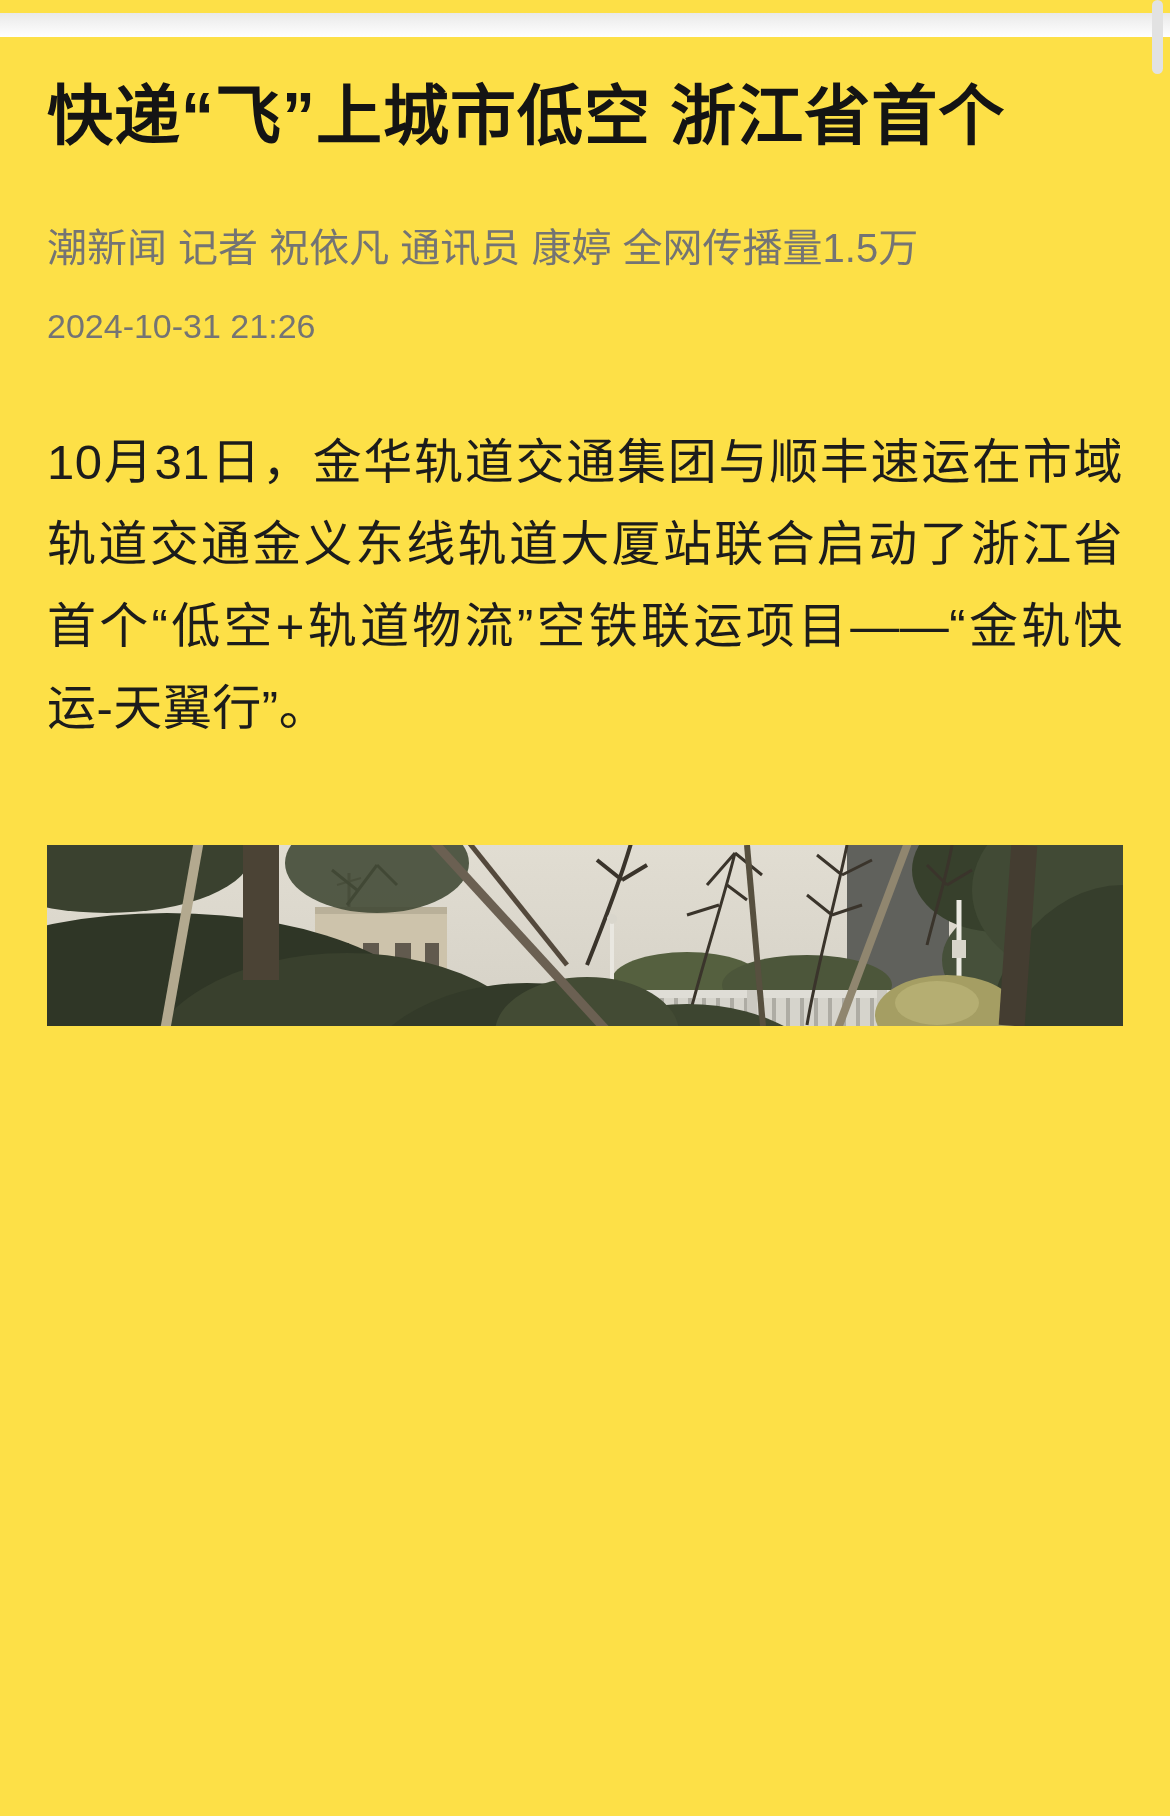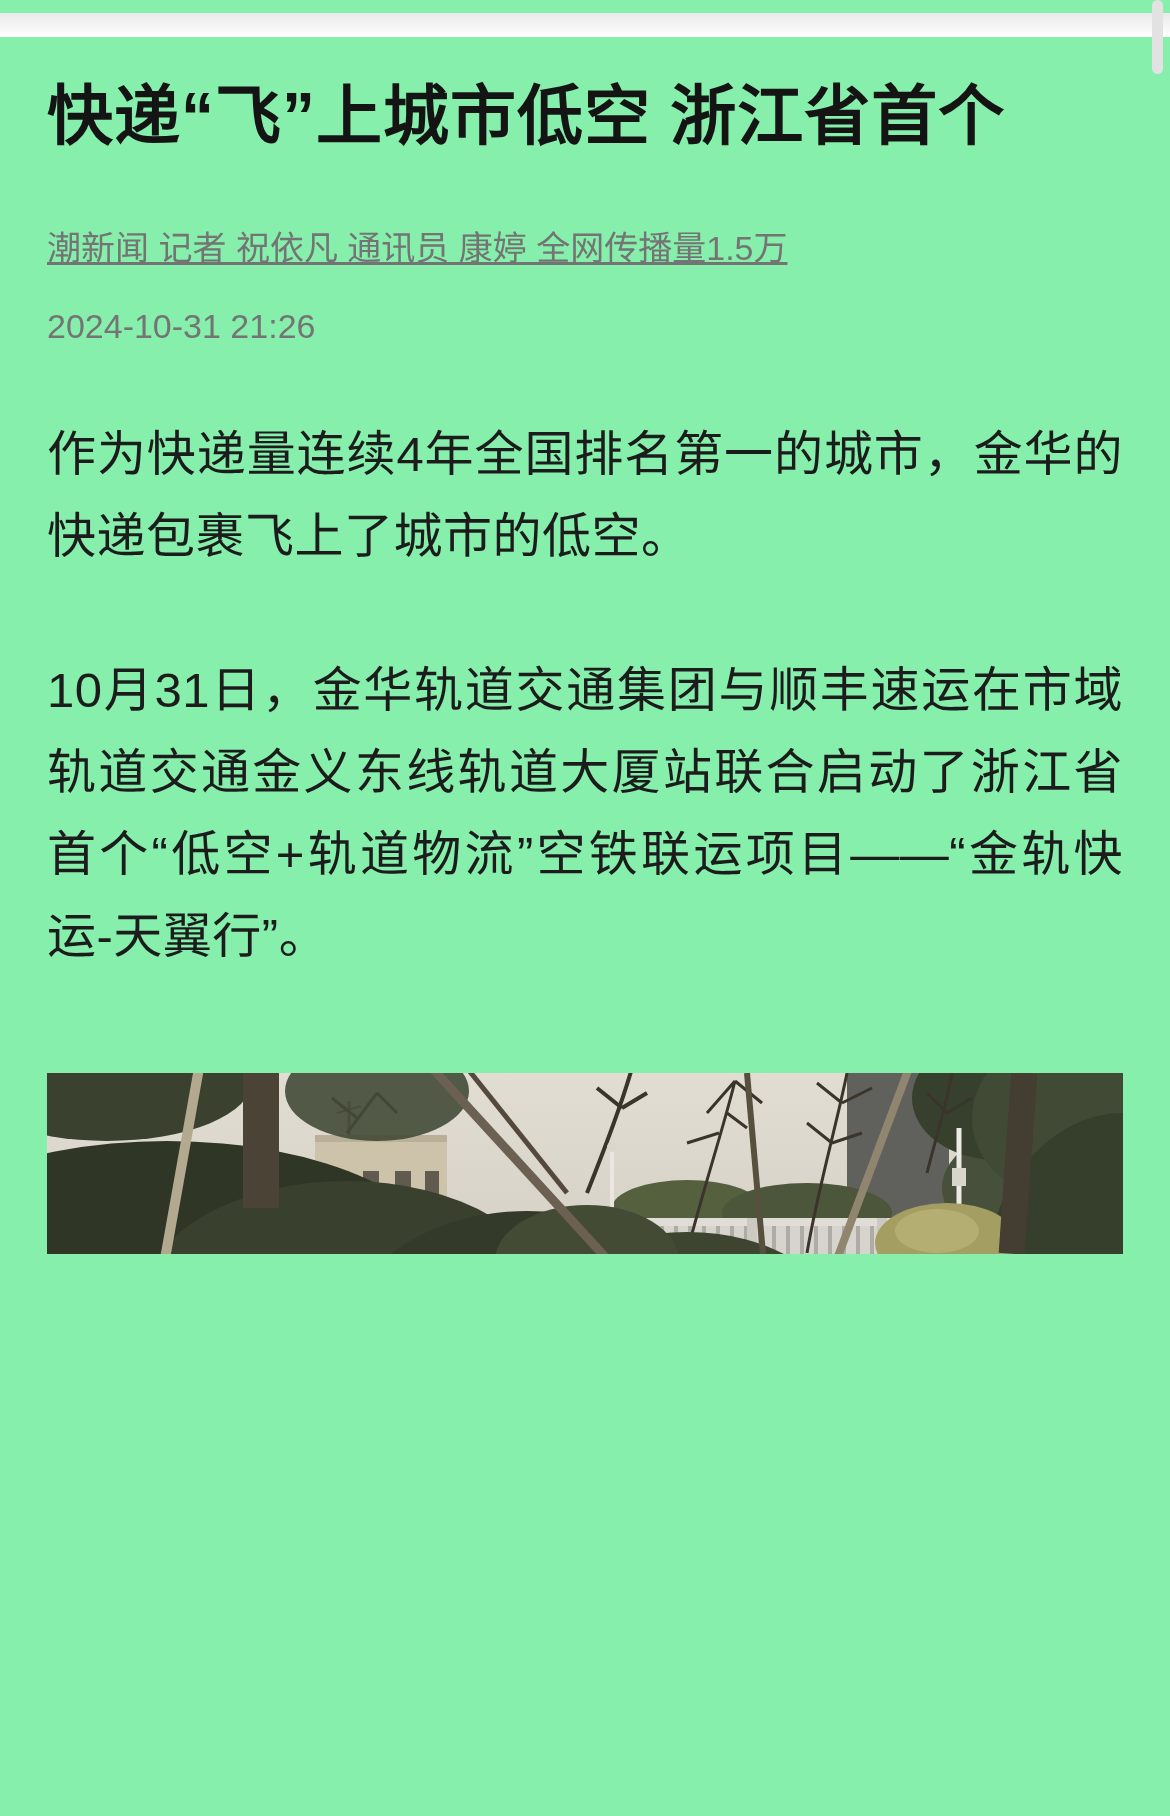--- a/index.html
+++ b/index.html
@@ -1,20 +1,20 @@
 <!DOCTYPE html>
 <html lang="zh-CN"><head>
 <meta charset="utf-8">
 <style>
   html, body { margin: 0; padding: 0; background: #ffffff; }
   .frame {
     position: relative;
     width: 1170px;
     height: 1816px;
-    background: #86efac;
+    background: #fde047;
     overflow: hidden;
     font-family: "Liberation Sans", sans-serif;
   }
   .top-shadow {
     position: absolute;
     top: 13px; left: 0; right: 0;
     height: 24px;
     background: linear-gradient(to bottom, #e9e9e9, #ffffff);
     pointer-events: none;
   }
@@ -37,24 +37,23 @@
     margin: 71px 0 0 0;
     font-size: 66px;
     line-height: 90px;
     font-weight: 700;
     color: #141414;
     letter-spacing: 1px;
   }
   .title-line { display: block; white-space: nowrap; }
   .meta {
     margin-top: 64px;
-    font-size: 34px;
+    font-size: 40px;
     line-height: 46px;
     color: #747474;
-    text-decoration: underline;
   }
   .date {
     margin-top: 32px;
     font-size: 34px;
     line-height: 46px;
     color: #747474;
   }
   .body-p {
     margin: 72px 0 0 0;
     font-size: 49px;
@@ -82,21 +81,20 @@
   <div class="scrollbar-thumb"></div>
 
   <article class="article">
     <h1 class="title">
       <span class="title-line">快递“飞”上城市低空 浙江省首个</span>
     </h1>
 
     <div class="meta">潮新闻 记者 祝依凡 通讯员 康婷 全网传播量1.5万</div>
     <div class="date">2024-10-31 21:26</div>
 
-    <p class="body-p first">作为快递量连续4年全国排名第一的城市，金华的快递包裹飞上了城市的低空。</p>
     <p class="body-p">10月31日，金华轨道交通集团与顺丰速运在市域轨道交通金义东线轨道大厦站联合启动了浙江省首个“低空+轨道物流”空铁联运项目——“金轨快运-天翼行”。</p>
 
     <figure class="photo">
       <svg width="1076" height="181" viewBox="0 0 1076 181" xmlns="http://www.w3.org/2000/svg">
         <defs>
           <linearGradient id="sky" x1="0" y1="0" x2="0" y2="1">
             <stop offset="0" stop-color="#e1ddd2"></stop>
             <stop offset="1" stop-color="#d5d1c6"></stop>
           </linearGradient>
           <pattern id="slats" width="14" height="34" patternUnits="userSpaceOnUse" x="440" y="148">

